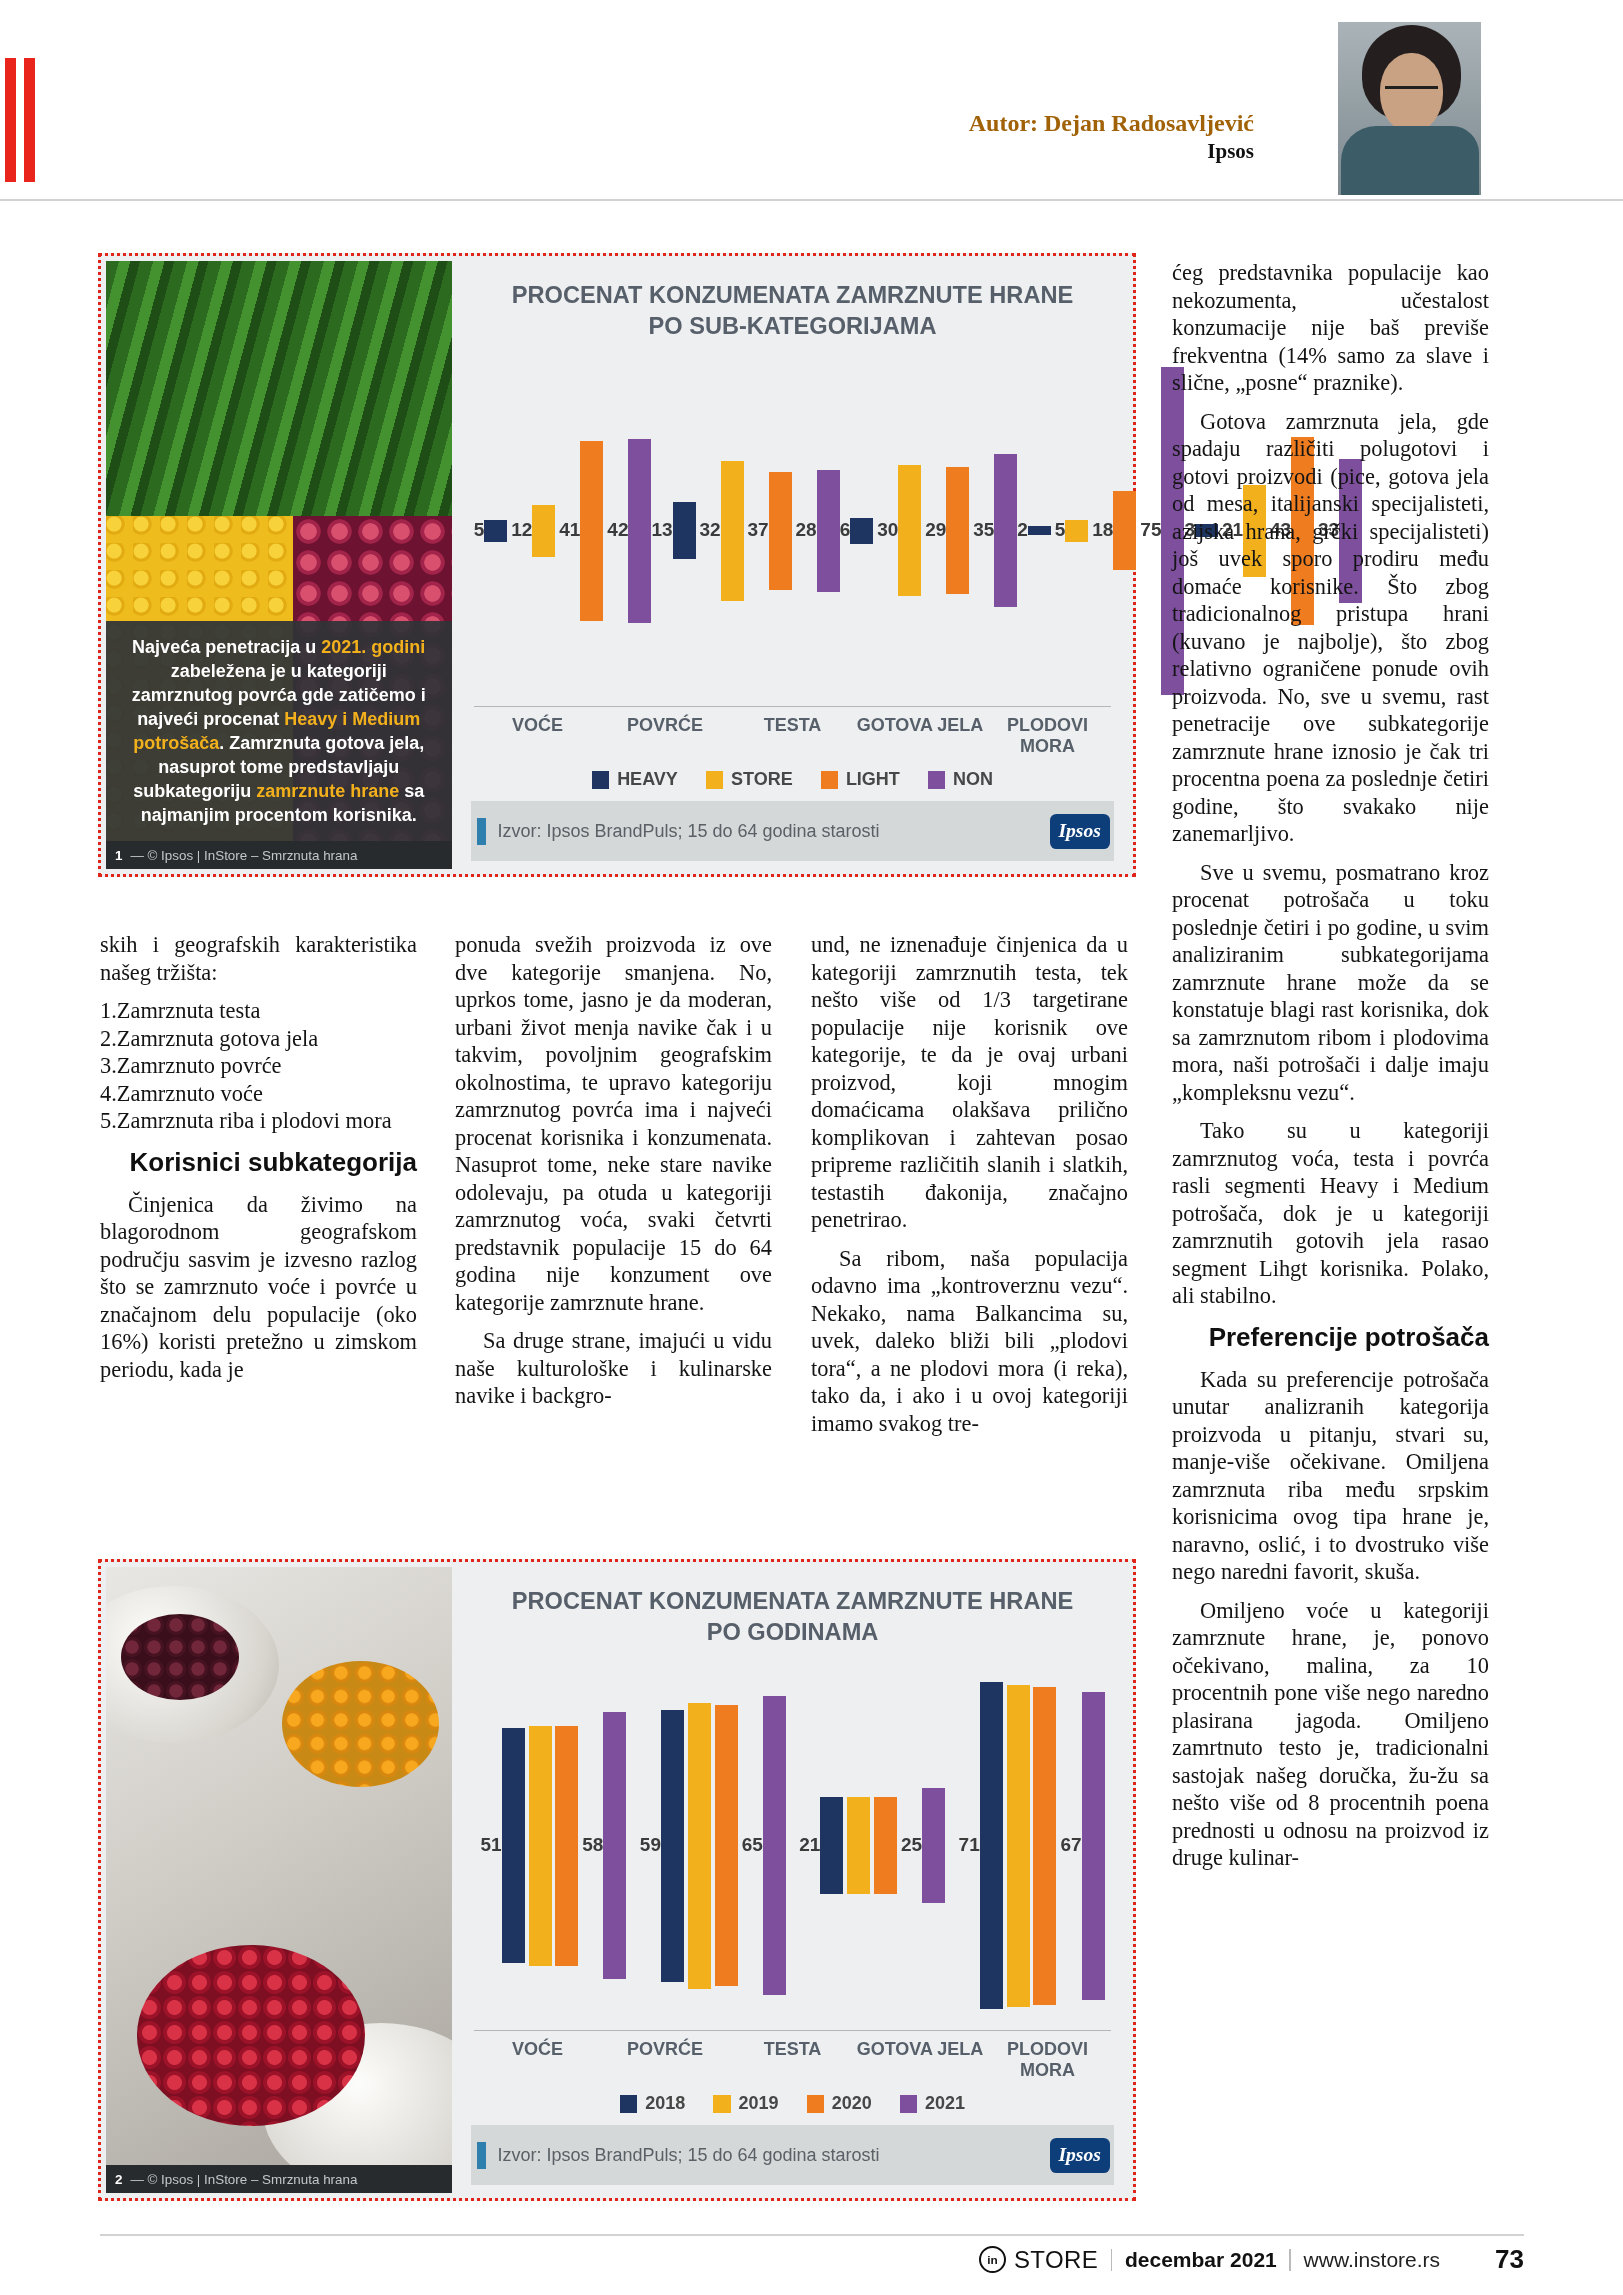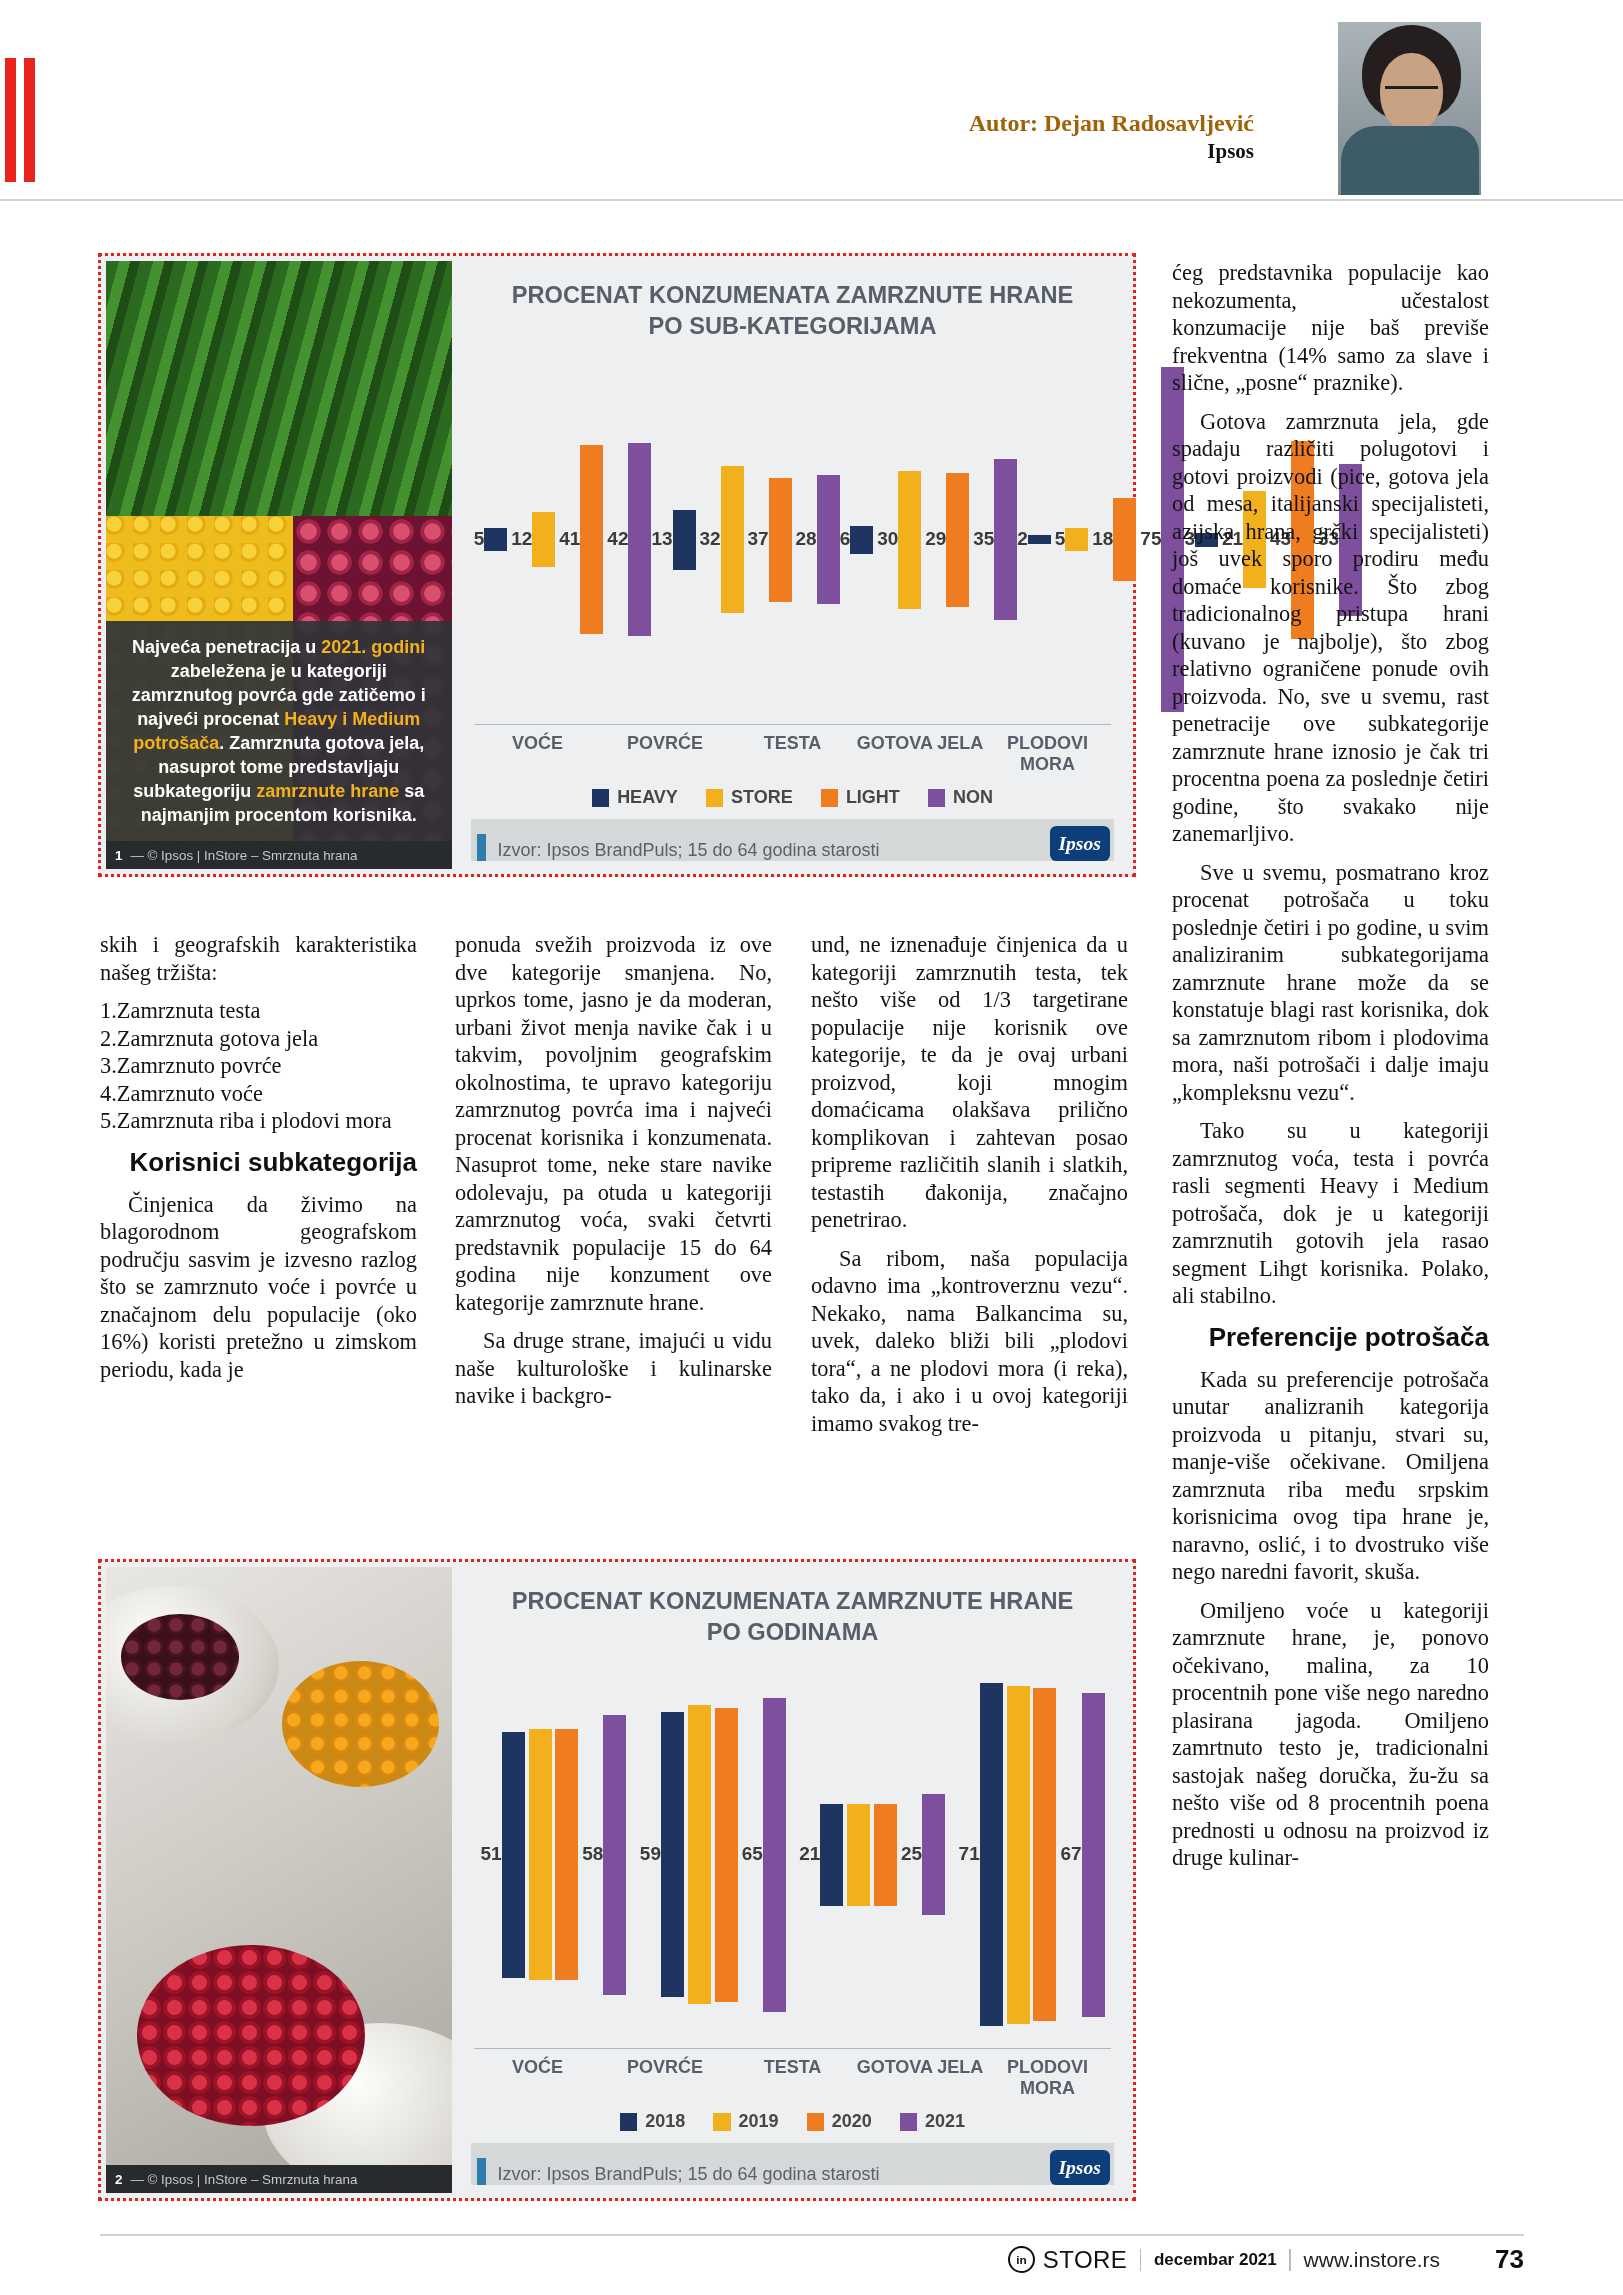--- a/index.html
+++ b/index.html
@@ -52,21 +52,21 @@
   .plot{flex:1;display:flex;border-bottom:1.6px solid #b4b7b9;margin:11px 3.1px 0;min-height:0}
   .group{flex:1;display:flex;justify-content:center;align-items:flex-end;gap:3.9px;height:100%}
   .bar-wrap{display:flex;flex-direction:row;justify-content:flex-end;align-items:center;height:100%}
   .bar{width:23px}
   .bar-label{font:bold 19px/22px "Liberation Sans",sans-serif;color:#3b3b3b;margin-bottom:1.6px;min-height:22px}
   .cats{display:flex;margin:7.9px 3.1px 0}
   .cat{flex:1;text-align:center;font:bold 18px/21px "Liberation Sans",sans-serif;color:#57606a}
   .legend{display:flex;justify-content:center;gap:28px;margin:12.6px 0 9.4px}
   .legend-item{display:flex;align-items:center;gap:7.9px;font:bold 18px "Liberation Sans",sans-serif;color:#474747}
   .legend-swatch{width:17.3px;height:17.3px;display:inline-block}
-  .source{height:42px;background:#d5d8d9;display:flex;align-items:flex-end;margin-top:1.6px}
+  .source{height:60px;background:#d5d8d9;display:flex;align-items:center;margin-top:1.6px}
   .src-accent{width:9.4px;height:27px;background:#2e7fae;margin-left:6.3px}
   .src-text{font:18px "Liberation Sans",sans-serif;color:#5a6166;margin-left:11px}
   .src-spacer{flex:1}
   .ipsos-logo{width:60px;height:35px;background:#0d3e7a;border-radius:6.3px;color:#fff;font:italic bold 19.6px "Liberation Serif",serif;display:flex;align-items:center;justify-content:center;margin-right:4.7px}
 
   
   .col{position:absolute;width:317px;font-size:22.4px;line-height:27.5px;color:#141414;text-align:justify}
   .col p{margin-bottom:11px}
   .col .ind{text-indent:28px}
   .col1{left:100px;top:931px}
@@ -76,21 +76,21 @@
   .col h3{font:bold 26px/31px "Liberation Sans",sans-serif;color:#101010;margin:12.6px 0 12.6px;text-align:right}
   .list{margin:11px 0 3.1px}
   .li{padding-left:27px;text-indent:-27px}
 
   
   .footer-rule{position:absolute;left:100px;top:2234px;width:1424px;height:1.6px;background:#d2d2d2}
   .footer{position:absolute;left:100px;top:2244px;width:1424px;display:flex;align-items:center;justify-content:flex-end;font-family:"Liberation Sans",sans-serif;color:#111}
   .flogo{width:27px;height:27px;border:2.4px solid #0f0f0f;border-radius:50%;display:flex;align-items:center;justify-content:center;font:bold 11.8px "Liberation Sans",sans-serif;margin-right:7.9px}
   .fbrand{font-weight:normal;font-size:24px;letter-spacing:0.4px}
   .fsep{width:1.6px;height:22px;background:#bbbbbb;margin:0 12.6px}
-  .fissue{font-weight:bold;font-size:17px}
+  .fissue{font-weight:bold;font-size:21px}
   .fsite{font-size:21px;color:#222}
   .fpage{font-weight:bold;font-size:26px;margin-left:55px}
 </style>
 </head>
 <body>
 
 <div class="page">
 
   <div class="stripe s1"></div>
   <div class="stripe s2"></div>

